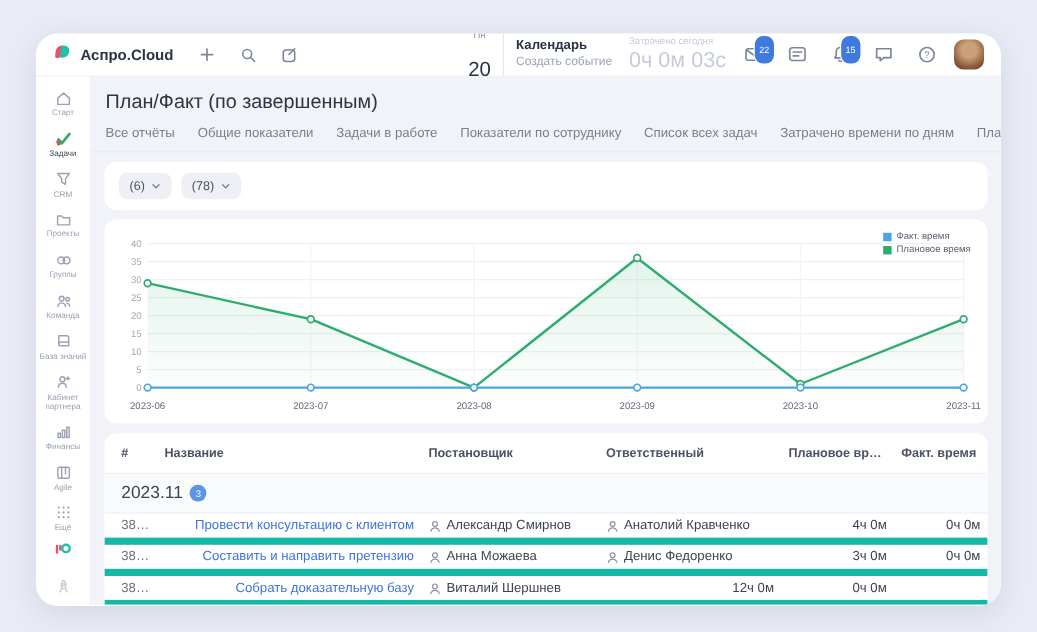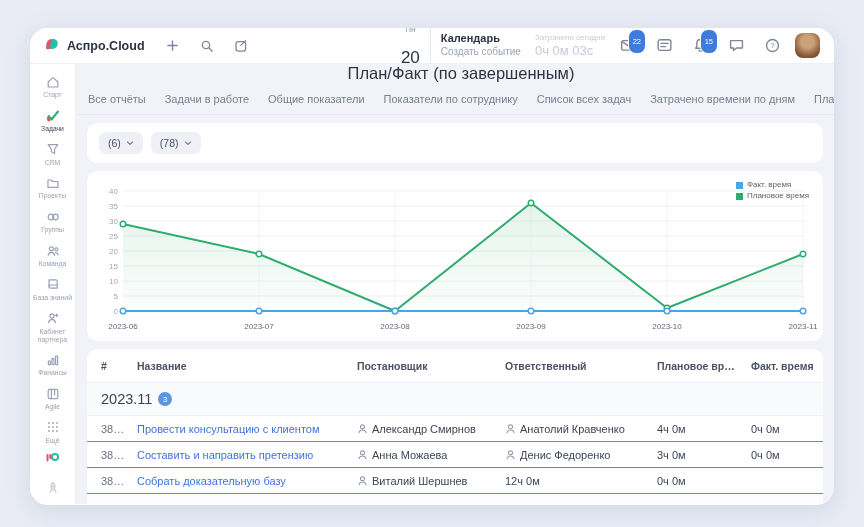--- a/index.html
+++ b/index.html
@@ -20,42 +20,42 @@
   .top-left-icons { display:flex; align-items:center; margin-left:14px; gap:6px; }
   .topbar-right { margin-left:auto; display:flex; align-items:center; gap:10px; }
   .date-block { text-align:center; line-height:1; padding-right:10px; border-right:1px solid #e3e7ef; }
   .date-dow { font-size:8px; color:#8a93a6; margin-bottom:15px; }
   .date-num { font-size:17px; color:#2b3342; font-weight:400; }
   .cal-block { line-height:1.25; }
   .cal-title { font-size:11px; font-weight:bold; color:#2b3342; }
   .cal-sub { font-size:10px; color:#9aa3b5; }
   .tracked { line-height:1.2; margin-left:4px; }
   .tracked-label { font-size:8px; color:#c5cbd8; }
-  .tracked-time { font-size:13px; color:#c5cbd8; }
+  .tracked-time { font-size:18px; color:#c5cbd8; }
   .ico-btn { position:relative; width:26px; height:26px; display:flex; align-items:center;
     justify-content:center; color:#7d8699; cursor:pointer; }
   .badge { position:absolute; top:-4px; right:-5px; background:#3e7bdc; color:#fff;
     font-size:7.5px; line-height:1; padding:8px 4px; border-radius:8px; border:1.5px solid #fff; }
   .avatar { width:25px; height:25px; border-radius:8px;
     background:radial-gradient(circle at 50% 35%, #caa27a 0 30%, #8a5a3b 70%, #5f3c26 100%); }
 
   
   .body-row { display:flex; height:440px; }
   .sidebar { width:46px; background:#fff; border-right:1px solid #eef0f4;
     display:flex; flex-direction:column; align-items:center; padding-top:6px; overflow:hidden; }
   .side-item { width:44px; padding:4px 1px 5px; display:flex; flex-direction:column;
     align-items:center; gap:2px; cursor:pointer; }
   .side-ico { height:15px; display:flex; align-items:center; justify-content:center; }
   .side-label { font-size:6.8px; color:#9aa1b2; text-align:center; line-height:1.15; }
   .side-item.active .side-label { color:#3f4654; }
   .side-bottom { margin-top:auto; display:flex; flex-direction:column; align-items:center;
     gap:12px; padding-bottom:10px; }
 
   .main { flex:1; background:#f1f3f9; overflow:hidden; display:flex; flex-direction:column; }
-  .page-title { font-size:16.5px; color:#2e3442; font-weight:500; margin:0 0 5px 12px;text-align:center; }
+  .page-title { font-size:16.5px; color:#2e3442; font-weight:500; margin:12px 0 5px 12px; }
   .tabs { display:flex; gap:19px; padding:0 12px; border-bottom:1px solid #e7eaf1; }
   .tab { font-size:11px; color:#77808f; padding:5px 0 7px; cursor:pointer; white-space:nowrap;
     border-bottom:2.5px solid transparent; }
 
   .card { background:#fff; border-radius:10px; margin:8px 11px 0 11px; }
   .filters-card { padding:9px 12px; display:flex; gap:8px; }
   .chip { background:#eef0f6; border-radius:7px; padding:5px 9px; font-size:10.5px;
     color:#4a5160; display:flex; align-items:center; gap:5px; cursor:pointer; }
 
   .chart-card { position:relative; padding:8px 12px 4px; }
@@ -67,21 +67,21 @@
   .table-card { flex:1; margin-bottom:0; border-radius:10px 10px 0 0; overflow:hidden; font-size:11px; }
   .t-grid { display:grid; grid-template-columns:44px minmax(0,1fr) 148px 152px 94px 78px; align-items:center; }
   .t-head { height:33px; color:#4a5264; font-weight:bold; font-size:10.5px; }
   .t-cell { padding:0 6px; white-space:nowrap; overflow:hidden; text-overflow:ellipsis; }
   .t-cell:first-child { padding-left:14px; }
   .group-row { height:34px; display:flex; align-items:center; gap:6px; padding-left:14px;
     background:#f8fafc; border-top:1px solid #eef0f5; border-bottom:1px solid #eef0f5;
     font-size:14.5px; color:#3d4453; }
   .count-badge { min-width:14px; height:14px; border-radius:7px; background:#5a96e3; color:#fff;
     font-size:8px; display:flex; align-items:center; justify-content:center; padding:0 3px; }
-  .data-row { height:26px; border-bottom:1px solid #14b8a6; color:#3d4453; }
+  .data-row { height:26px; border-bottom:6px solid #14b8a6; color:#3d4453;text-align:right; }
   .task-id { color:#6b7280; }
   .task-link { color:#3f73dd; cursor:pointer; }
   .person { display:flex; align-items:center; gap:4px; color:#3d4453; }
   .totals-row { height:26px; background:#fbfcfe; border-bottom:1px solid #eef0f5; color:#3d4453; }
 </style>
 </head>
 <body>
 
 <div class="window">
 
@@ -290,22 +290,22 @@
               <path d="M5.4 8.6 4 11.2M8.6 8.6 10 11.2" stroke="#c6cbd6" stroke-width="1.2" stroke-linecap="round"></path>
             </svg>
         </span>
       </div>
     </div>
 
     <div class="main">
       <div class="page-title">План/Факт (по завершенным)</div>
       <div class="tabs">
           <div class="tab">Все отчёты</div>
+          <div class="tab">Общие показатели</div>
           <div class="tab">Задачи в работе</div>
-          <div class="tab">Общие показатели</div>
           <div class="tab">Показатели по сотруднику</div>
           <div class="tab">Список всех задач</div>
           <div class="tab">Затрачено времени по дням</div>
           <div class="tab">План/Факт (все задачи)</div>
         </div>
 
       <div class="card filters-card">
           <div class="chip">
             <span>(6)</span>
     <svg width="8" height="8" viewBox="0 0 8 8">

